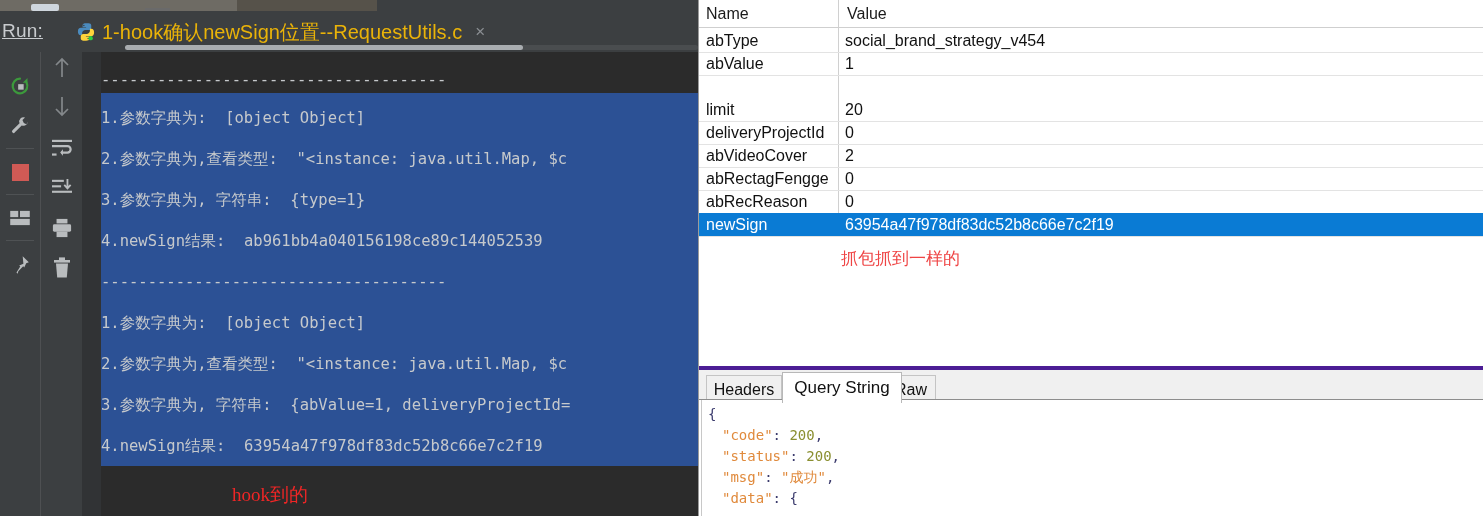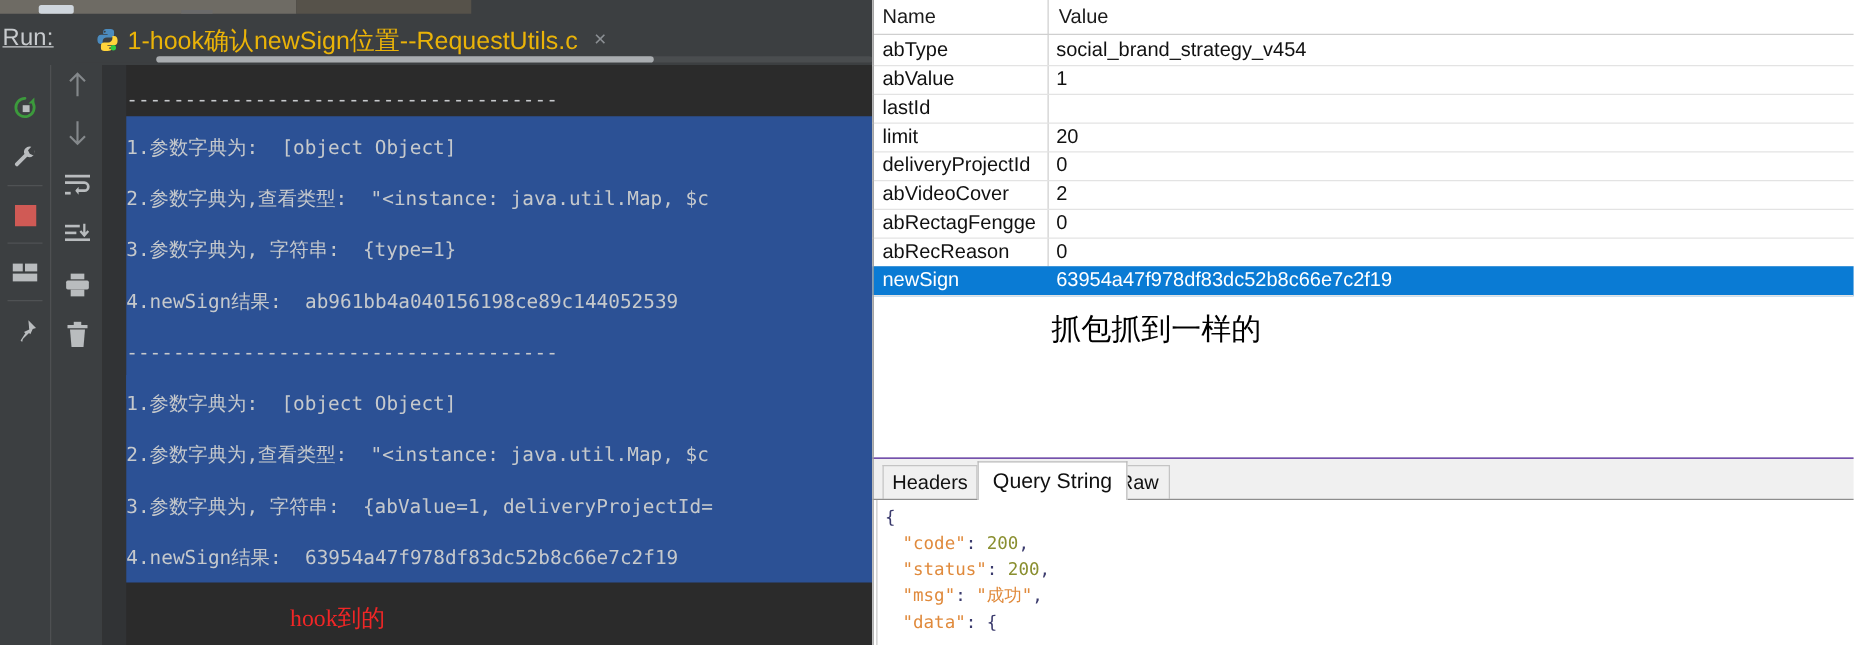--- a/index.html
+++ b/index.html
@@ -47,23 +47,23 @@
 
   .grid{position:absolute;left:0;top:0;width:785px;height:365px;background:#fff;}
   .grid .vline{position:absolute;top:0;width:1px;background:#d0d0d0;}
   .hdr{position:absolute;left:0;top:0;width:785px;height:27px;background:#fff;border-bottom:1px solid #cfcfcf;}
   .hdr-cell{position:absolute;top:0;height:27px;line-height:27px;font-size:16px;color:#1a1a1a;padding-left:8px;}
   .row{position:absolute;left:0;width:785px;height:23px;border-bottom:1px solid #e3e3e3;}
   .row.sel{background:#0a7bd4;}
   .cell-name{position:absolute;left:0;top:0;width:140px;height:23px;line-height:23px;font-size:16px;color:#111;padding-left:8px;overflow:hidden;white-space:nowrap;}
   .cell-val{position:absolute;left:141px;top:0;width:643px;height:23px;line-height:23px;font-size:16px;color:#111;padding-left:6px;overflow:hidden;white-space:nowrap;}
   .row.sel .cell-name,.row.sel .cell-val{color:#fff;}
-  .grid-note{position:absolute;color:#000000;font-size:24px;white-space:nowrap;}
-
-  .tabstrip{position:absolute;left:0;top:366px;width:785px;height:33px;background:#f0f0f0;border-top:1px solid #4c1d95;}
+  .grid-note{position:absolute;color:#ef4444;font-size:17px;white-space:nowrap;}
+
+  .tabstrip{position:absolute;left:0;top:366px;width:785px;height:33px;background:#f0f0f0;border-top:4px solid #4c1d95;}
   .ftab{position:absolute;top:5px;height:28px;background:#f0f0f0;border:1px solid #c4c4c4;border-bottom:none;
         display:flex;align-items:center;justify-content:center;font-size:16px;color:#111;padding:0 8px;box-sizing:border-box;}
   .ftab.active{background:#ffffff;top:2px;height:31px;font-size:17px;border-color:#b8b8b8;z-index:3;}
 
   .json{position:absolute;left:0;top:399px;width:785px;height:117px;background:#ffffff;border-top:1px solid #8d8d8d;
         font-family:"DejaVu Sans Mono","Liberation Mono",monospace;font-size:14px;overflow:hidden;}
   .json .vbar{position:absolute;left:3px;top:0;width:1px;height:117px;background:#c8c8c8;}
   .jline{position:absolute;left:10px;height:21px;line-height:21px;white-space:pre;}
   .jkey{color:#e08a3c;}
   .jnum{color:#8a8f30;}
@@ -215,24 +215,20 @@
       <div class="vline" style="left:0;top:0;height:365px;background:#b5b5b5;"></div>
 
       <div class="row" style="top:29px;">
         <div class="cell-name">abType</div>
         <div class="cell-val">social_brand_strategy_v454</div>
       </div>
       <div class="row" style="top:52px;">
         <div class="cell-name">abValue</div>
         <div class="cell-val">1</div>
       </div>
-      <div class="row" style="top:75px;">
-        <div class="cell-name">lastId</div>
-        <div class="cell-val"></div>
-      </div>
       <div class="row" style="top:98px;">
         <div class="cell-name">limit</div>
         <div class="cell-val">20</div>
       </div>
       <div class="row" style="top:121px;">
         <div class="cell-name">deliveryProjectId</div>
         <div class="cell-val">0</div>
       </div>
       <div class="row" style="top:144px;">
         <div class="cell-name">abVideoCover</div>

